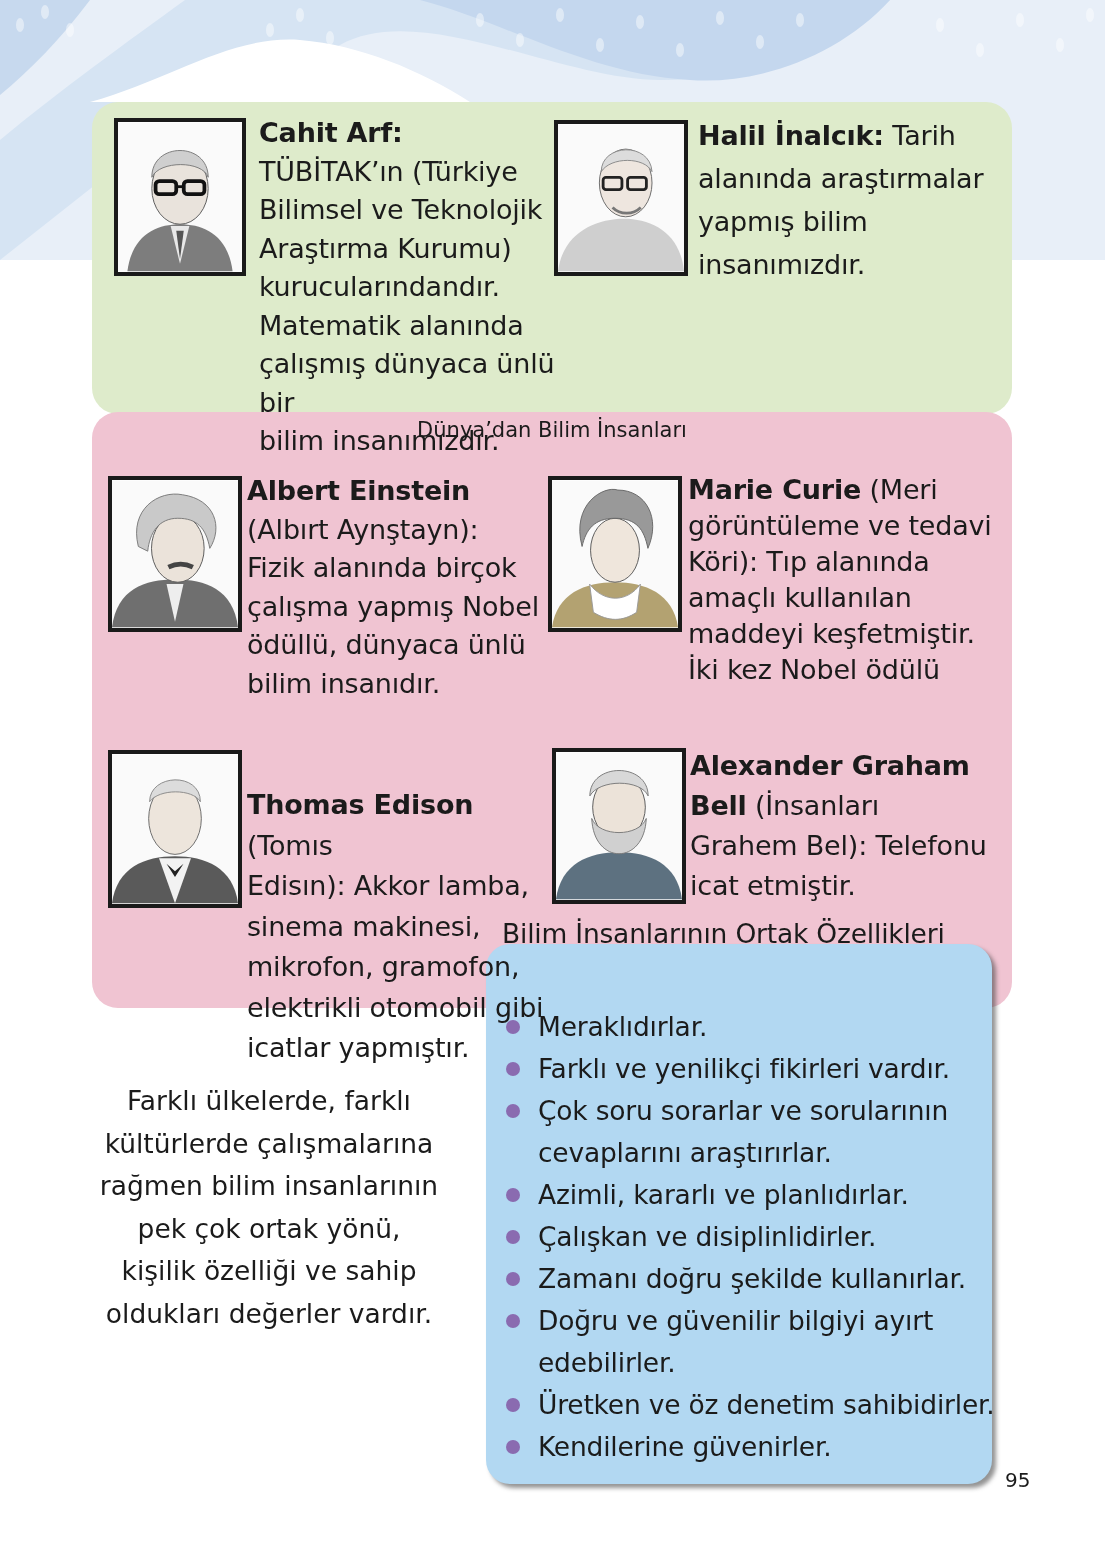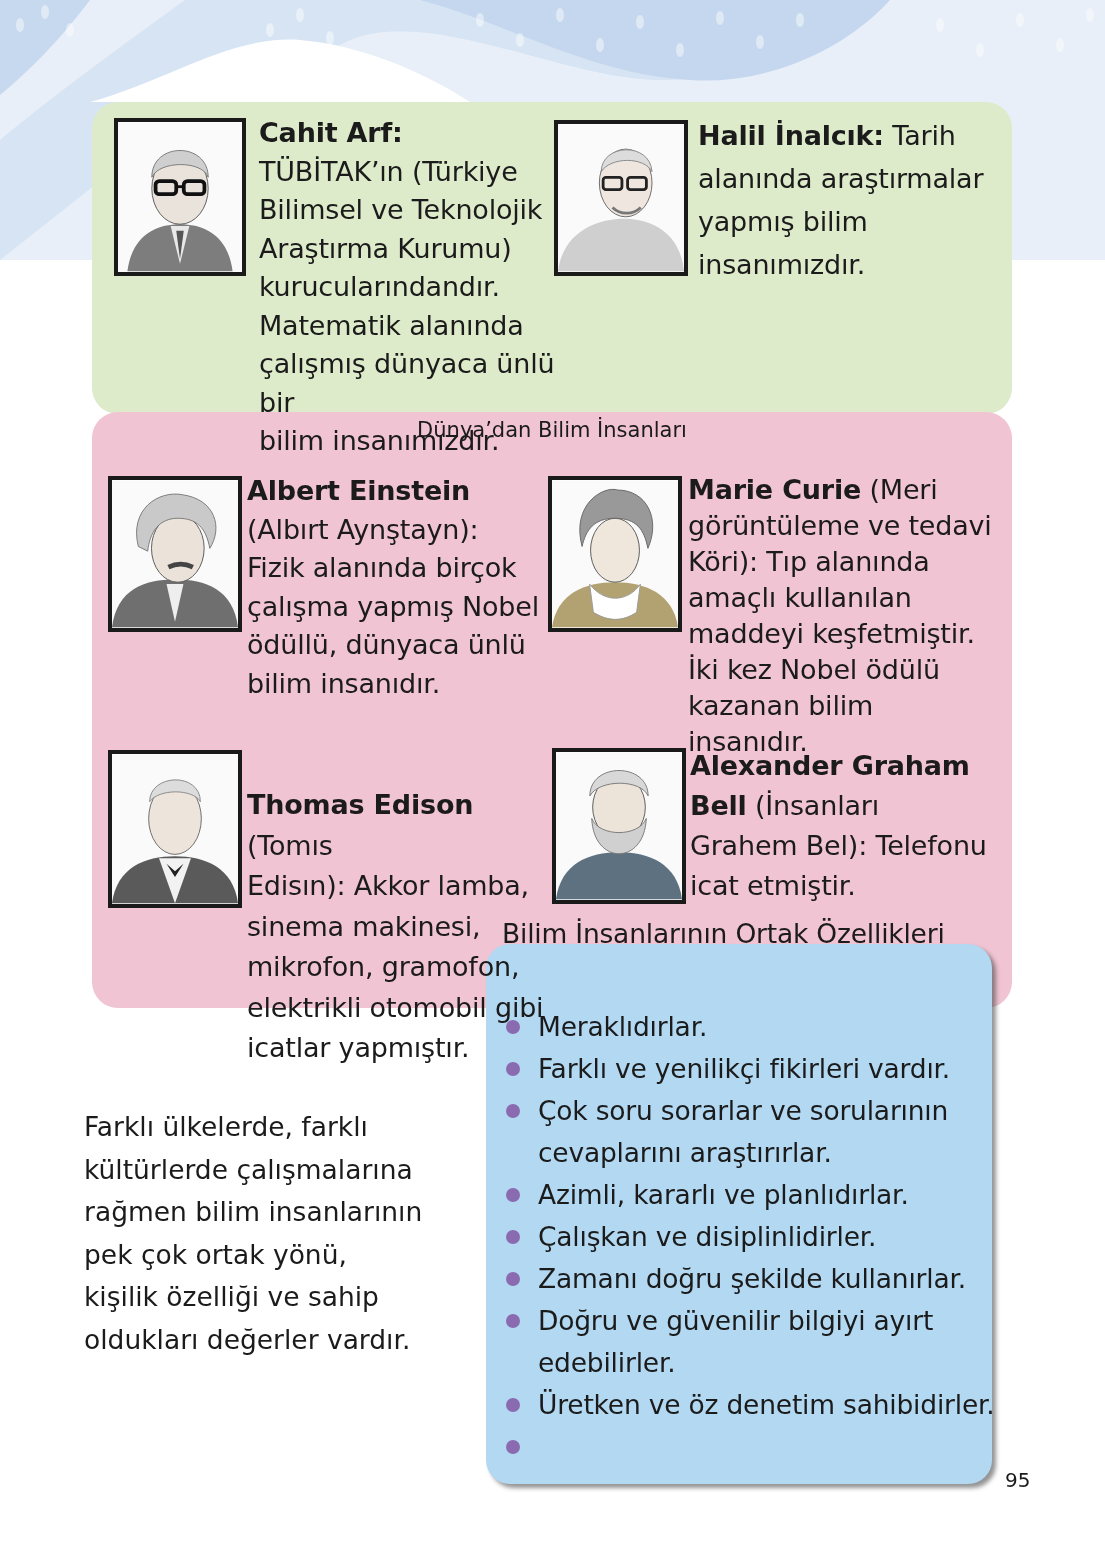--- a/index.html
+++ b/index.html
@@ -21,21 +21,21 @@
   .entry .name { font-weight: bold; }
 
   .section-title { position: absolute; left: 92px; top: 418px; width: 920px; text-align: center;
                    font-size: 21px; z-index: 4; }
 
   .blue-title { position: absolute; left: 502px; top: 918px; font-size: 26.5px; z-index: 5; letter-spacing: -0.2px; }
   .trait-list { position: absolute; left: 504px; top: 1006px; z-index: 5; list-style: none; font-size: 26.5px; line-height: 42px; letter-spacing: -0.2px; }
   .trait-list li { position: relative; padding-left: 34px; }
   .trait-list .bullet { position: absolute; left: 2px; top: 14px; width: 14px; height: 14px; border-radius: 50%; background: #8a6bb0; }
 
-  .note { position: absolute; left: 84px; top: 1106px; width: 370px; font-size: 26.5px;
+  .note { position: absolute; left: 84px; top: 1080px; width: 370px; text-align: center; font-size: 26.5px;
           line-height: 42.5px; z-index: 4; }
 
   .page-number { position: absolute; left: 1005px; top: 1468px; font-size: 20px; z-index: 4; }
 </style>
 </head>
 <body>
 
 <svg class="bg-wave" viewBox="0 0 1105 260" preserveAspectRatio="none">
   <rect x="0" y="0" width="1105" height="260" fill="#e8eff8"></rect>
   <path d="M0 0 L90 0 C60 40 30 70 0 95 Z" fill="#c7d9ee"></path>
@@ -162,21 +162,20 @@
   <div>bilim insanıdır.</div>
 </div>
 
 <div class="entry" style="left:688px;top:472px;width:310px;line-height:36px;">
   <div><span class="name">Marie Curie</span><span> (Meri</span></div>
   <div>görüntüleme ve tedavi</div>
   <div>Köri): Tıp alanında</div>
   <div>amaçlı kullanılan</div>
   <div>maddeyi keşfetmiştir.</div>
   <div>İki kez Nobel ödülü</div>
-  <div>kazanan bilim insanıdır.</div>
 </div>
 
 <div class="entry" style="left:247px;top:785px;width:300px;line-height:40.5px;">
   <div><span class="name">Thomas Edison</span><span> (Tomıs</span></div>
   <div>Edisın): Akkor lamba,</div>
   <div>sinema makinesi,</div>
   <div>mikrofon, gramofon,</div>
   <div>elektrikli otomobil gibi</div>
   <div>icatlar yapmıştır.</div>
 </div>
@@ -191,21 +190,21 @@
 <div class="blue-title">Bilim İnsanlarının Ortak Özellikleri</div>
 <ul class="trait-list">
   <li><span class="bullet"></span><span>Meraklıdırlar.</span></li>
   <li><span class="bullet"></span><span>Farklı ve yenilikçi fikirleri vardır.</span></li>
   <li><span class="bullet"></span><span>Çok soru sorarlar ve sorularının</span><br><span>cevaplarını araştırırlar.</span></li>
   <li><span class="bullet"></span><span>Azimli, kararlı ve planlıdırlar.</span></li>
   <li><span class="bullet"></span><span>Çalışkan ve disiplinlidirler.</span></li>
   <li><span class="bullet"></span><span>Zamanı doğru şekilde kullanırlar.</span></li>
   <li><span class="bullet"></span><span>Doğru ve güvenilir bilgiyi ayırt</span><br><span>edebilirler.</span></li>
   <li><span class="bullet"></span><span>Üretken ve öz denetim sahibidirler.</span></li>
-  <li><span class="bullet"></span></li>
+  <li><span class="bullet"></span><span>Kendilerine güvenirler.</span></li>
 </ul>
 
 <div class="note">
   <div>Farklı ülkelerde, farklı</div>
   <div>kültürlerde çalışmalarına</div>
   <div>rağmen bilim insanlarının</div>
   <div>pek çok ortak yönü,</div>
   <div>kişilik özelliği ve sahip</div>
   <div>oldukları değerler vardır.</div>
 </div>

